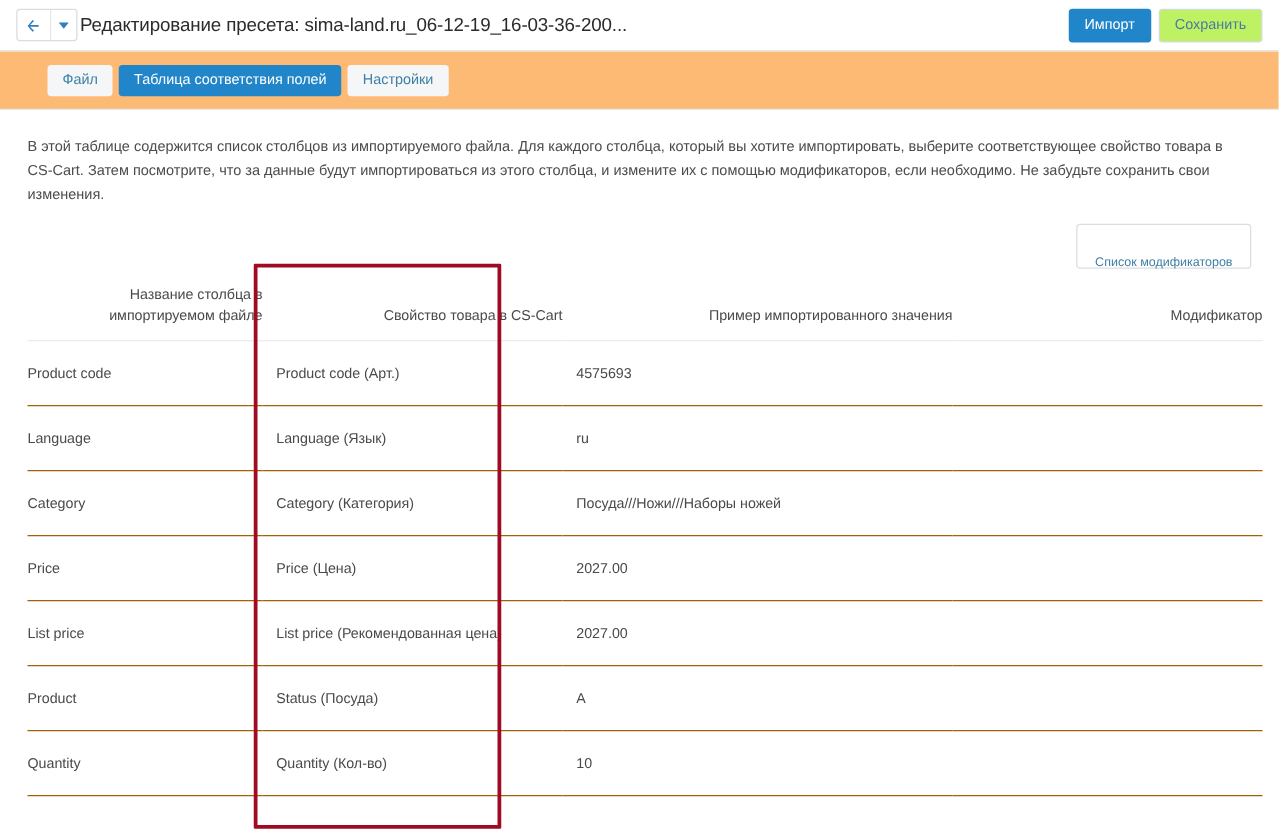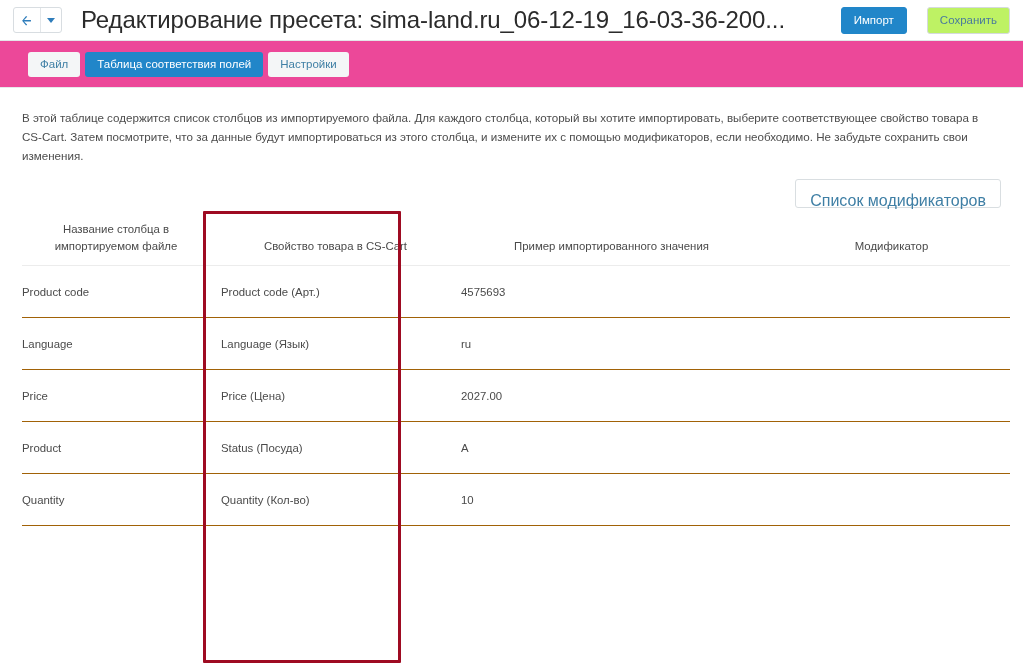--- a/index.html
+++ b/index.html
@@ -47,34 +47,34 @@
     display: block;
     width: 11px; height: 11px;
   }
   .caret-down {
     width: 0; height: 0;
     border-left: 4px solid transparent;
     border-right: 4px solid transparent;
     border-top: 5px solid #2f7dbb;
   }
   .page-title {
-    margin-left: 19px;
-    font-size: 24px;
+    margin-left: 2px;
+    font-size: 15px;
     color: #2b2b2b;
     font-weight: 400;
     letter-spacing: -0.1px;
     white-space: nowrap;
     line-height: 1;
   }
   .topbar-actions {
     position: absolute;
     right: 13px;
     top: 7px;
     display: flex;
-    gap: 20px;
+    gap: 6px;
   }
   .btn {
     font-family: "Liberation Sans", sans-serif;
     font-size: 11.5px;
     border-radius: 3px;
     padding: 0 12px;
     height: 27px;
     line-height: 25px;
     border: 1px solid #d5dadd;
     background: #bef264;
@@ -87,23 +87,23 @@
     border-color: #2186c9;
     color: #ffffff;
   }
 
   
   .tabsbar {
     height: 47px;
     border-bottom: 1px solid #e6e9eb;
     display: flex;
     align-items: center;
-    padding: 0 28px;
+    padding: 0 38px;
     gap: 5px;
-    background: #ec4899;
+    background: #fdba74;
   }
   .tab {
     font-size: 11.5px;
     padding: 0 12px;
     height: 25px;
     line-height: 24px;
     border-radius: 3px;
     color: #3f7fa5;
     background: #f4f6f7;
     cursor: pointer;
@@ -125,43 +125,43 @@
     line-height: 19px;
     padding-top: 20px;
     max-width: 975px;
   }
   .modifiers-row {
     display: flex;
     justify-content: flex-end;
     margin-top: 14px;
   }
   .btn-modifiers {
-    font-size: 16px;
-    padding: 7px 14px;
+    font-size: 10px;
+    padding: 17px 14px;
     height: 29px;
     line-height: 27px;
     border: 1px solid #d9dee1;
     border-radius: 3px;
     background: #ffffff;
     color: #3f7fa5;
     cursor: pointer;
   }
 
   
   .table-wrap {
     margin-top: 13px;
     position: relative;
   }
   table.map-table {
     width: 988px;
     border-collapse: collapse;
     table-layout: fixed;
   }
   table.map-table th {
-    text-align: center;
+    text-align: right;
     font-weight: 400;
     font-size: 11.4px;
     color: #4a4a4a;
     vertical-align: bottom;
     padding: 0 0 10px 0;
     line-height: 17px;
     border-bottom: 1px solid #ececec;
   }
   table.map-table th .th-inner { padding-left: 11px; }
   table.map-table th.col-a .th-inner { padding-left: 0; }
@@ -273,24 +273,52 @@
             </td>
           <td>
               <div class="td-inner">ru</div>
             </td>
           <td>
               <div class="td-inner"></div>
             </td>
         </tr>
         <tr>
           <td class="col-a">
+              <div class="td-inner">Category</div>
+            </td>
+          <td>
+              <div class="td-inner">Category (Категория)</div>
+            </td>
+          <td>
+              <div class="td-inner">Посуда///Ножи///Наборы ножей</div>
+            </td>
+          <td>
+              <div class="td-inner"></div>
+            </td>
+        </tr>
+        <tr>
+          <td class="col-a">
               <div class="td-inner">Price</div>
             </td>
           <td>
               <div class="td-inner">Price (Цена)</div>
+            </td>
+          <td>
+              <div class="td-inner">2027.00</div>
+            </td>
+          <td>
+              <div class="td-inner"></div>
+            </td>
+        </tr>
+        <tr>
+          <td class="col-a">
+              <div class="td-inner">List price</div>
+            </td>
+          <td>
+              <div class="td-inner">List price (Рекомендованная цена)</div>
             </td>
           <td>
               <div class="td-inner">2027.00</div>
             </td>
           <td>
               <div class="td-inner"></div>
             </td>
         </tr>
         <tr>
           <td class="col-a">

